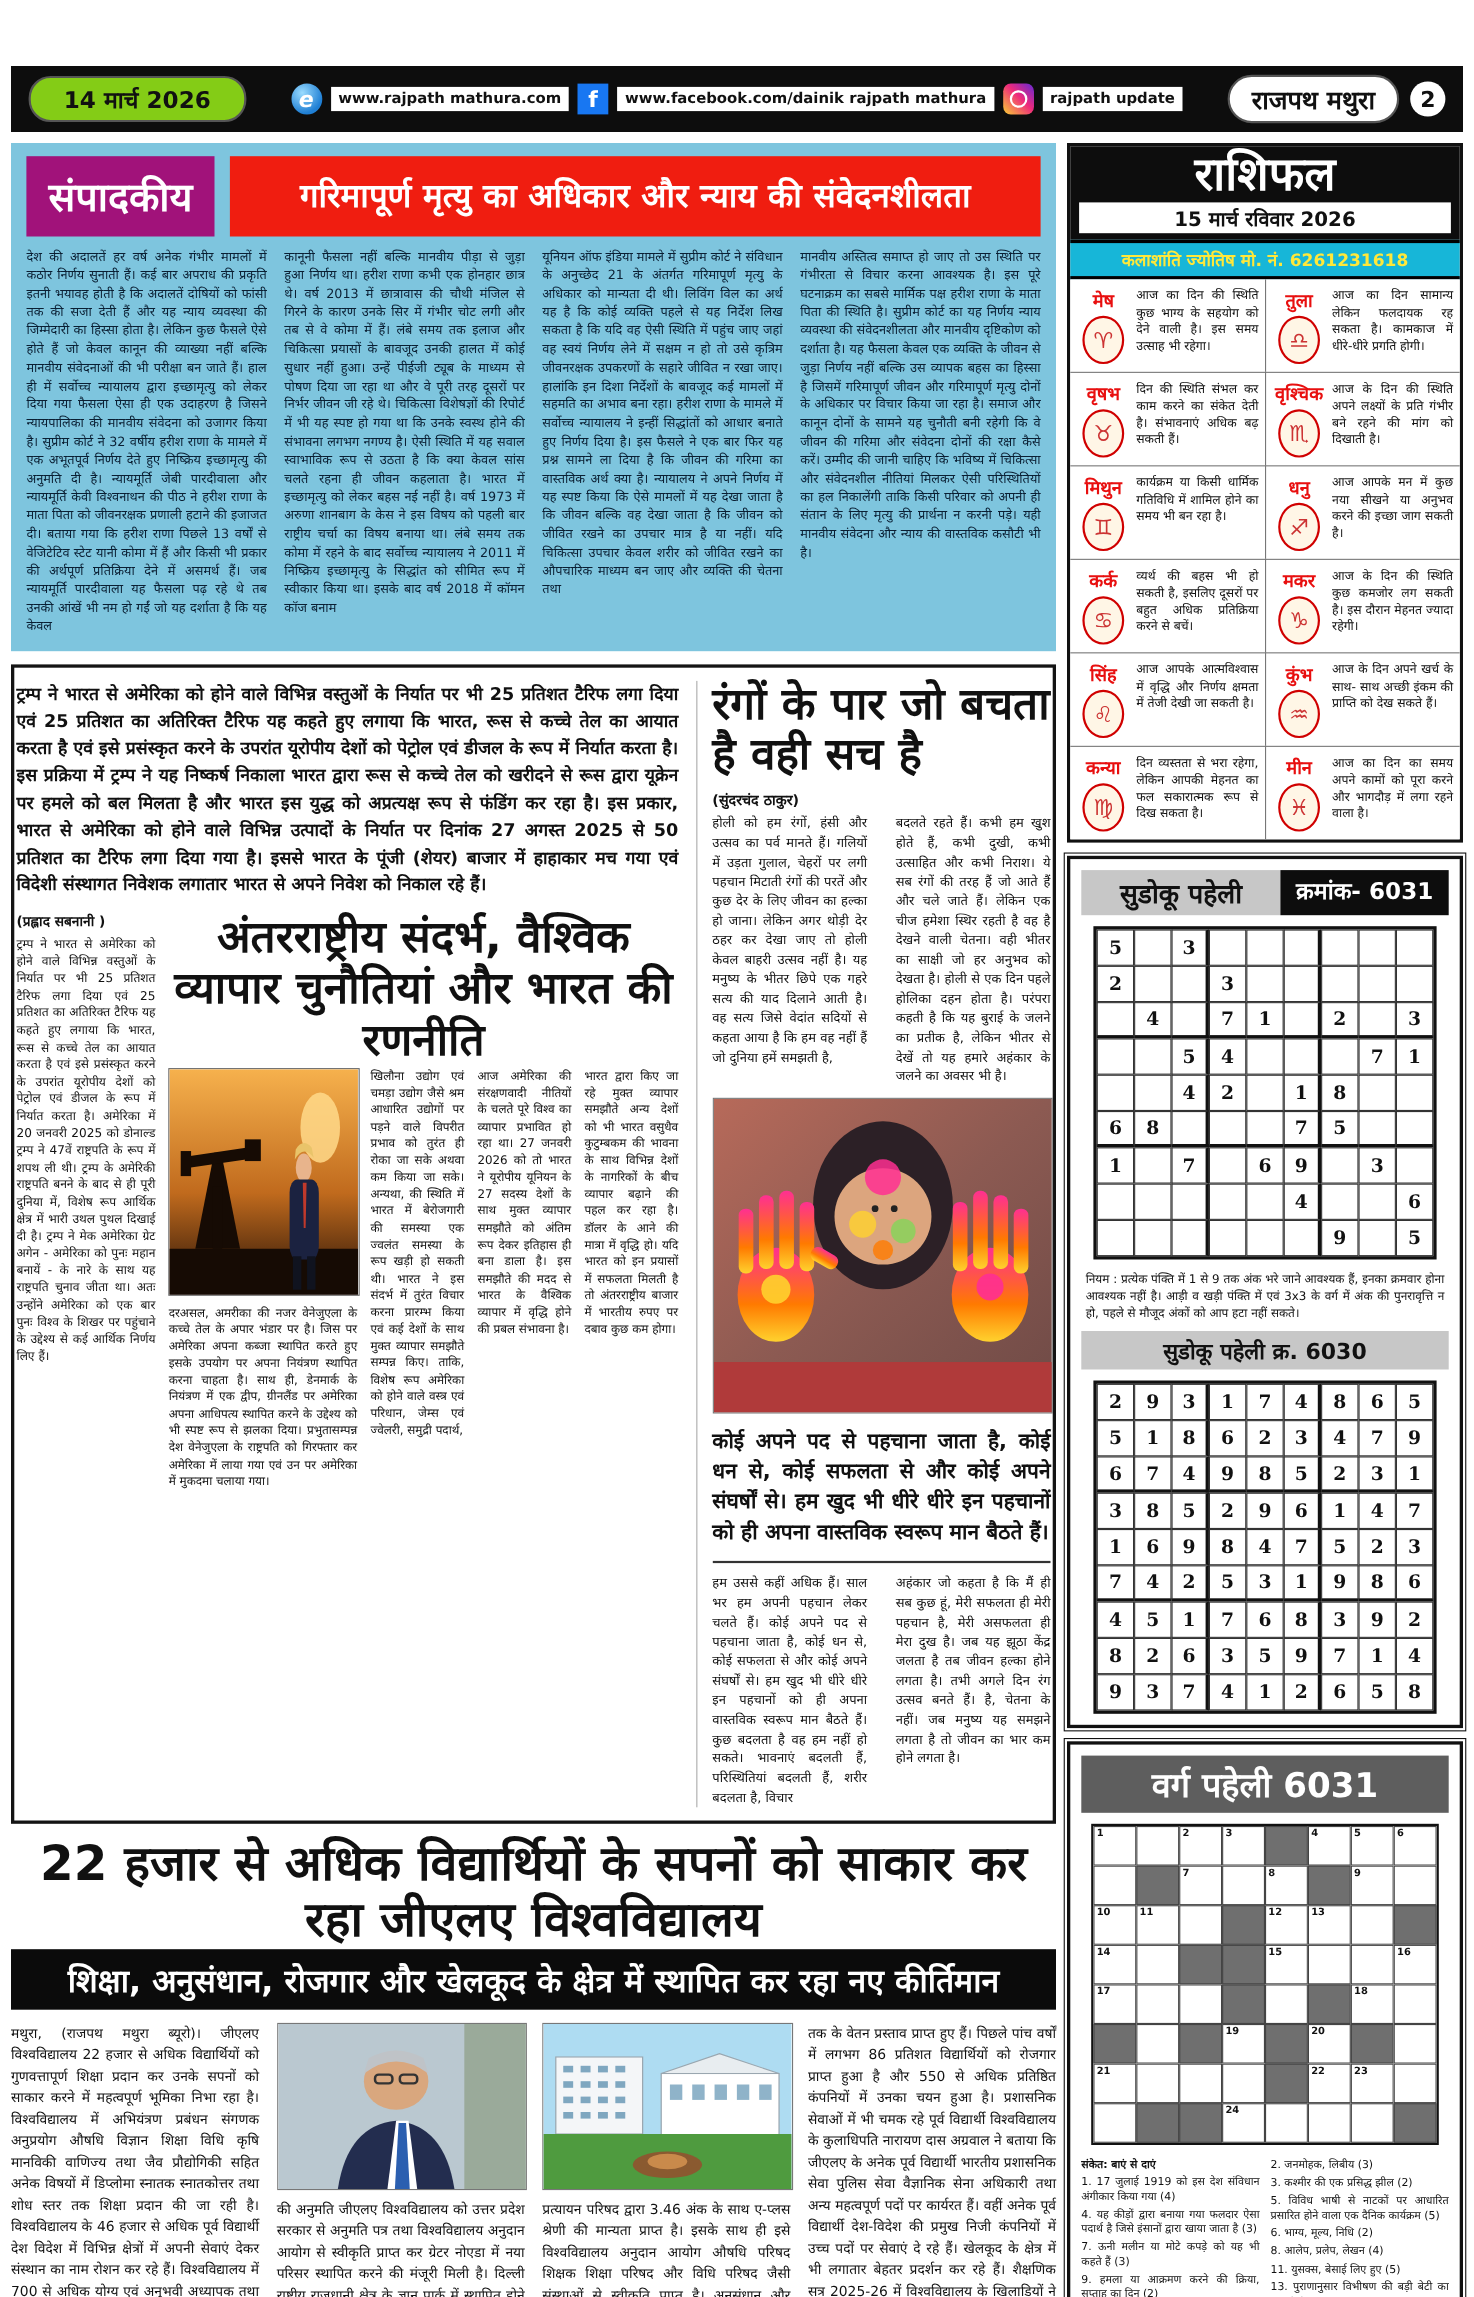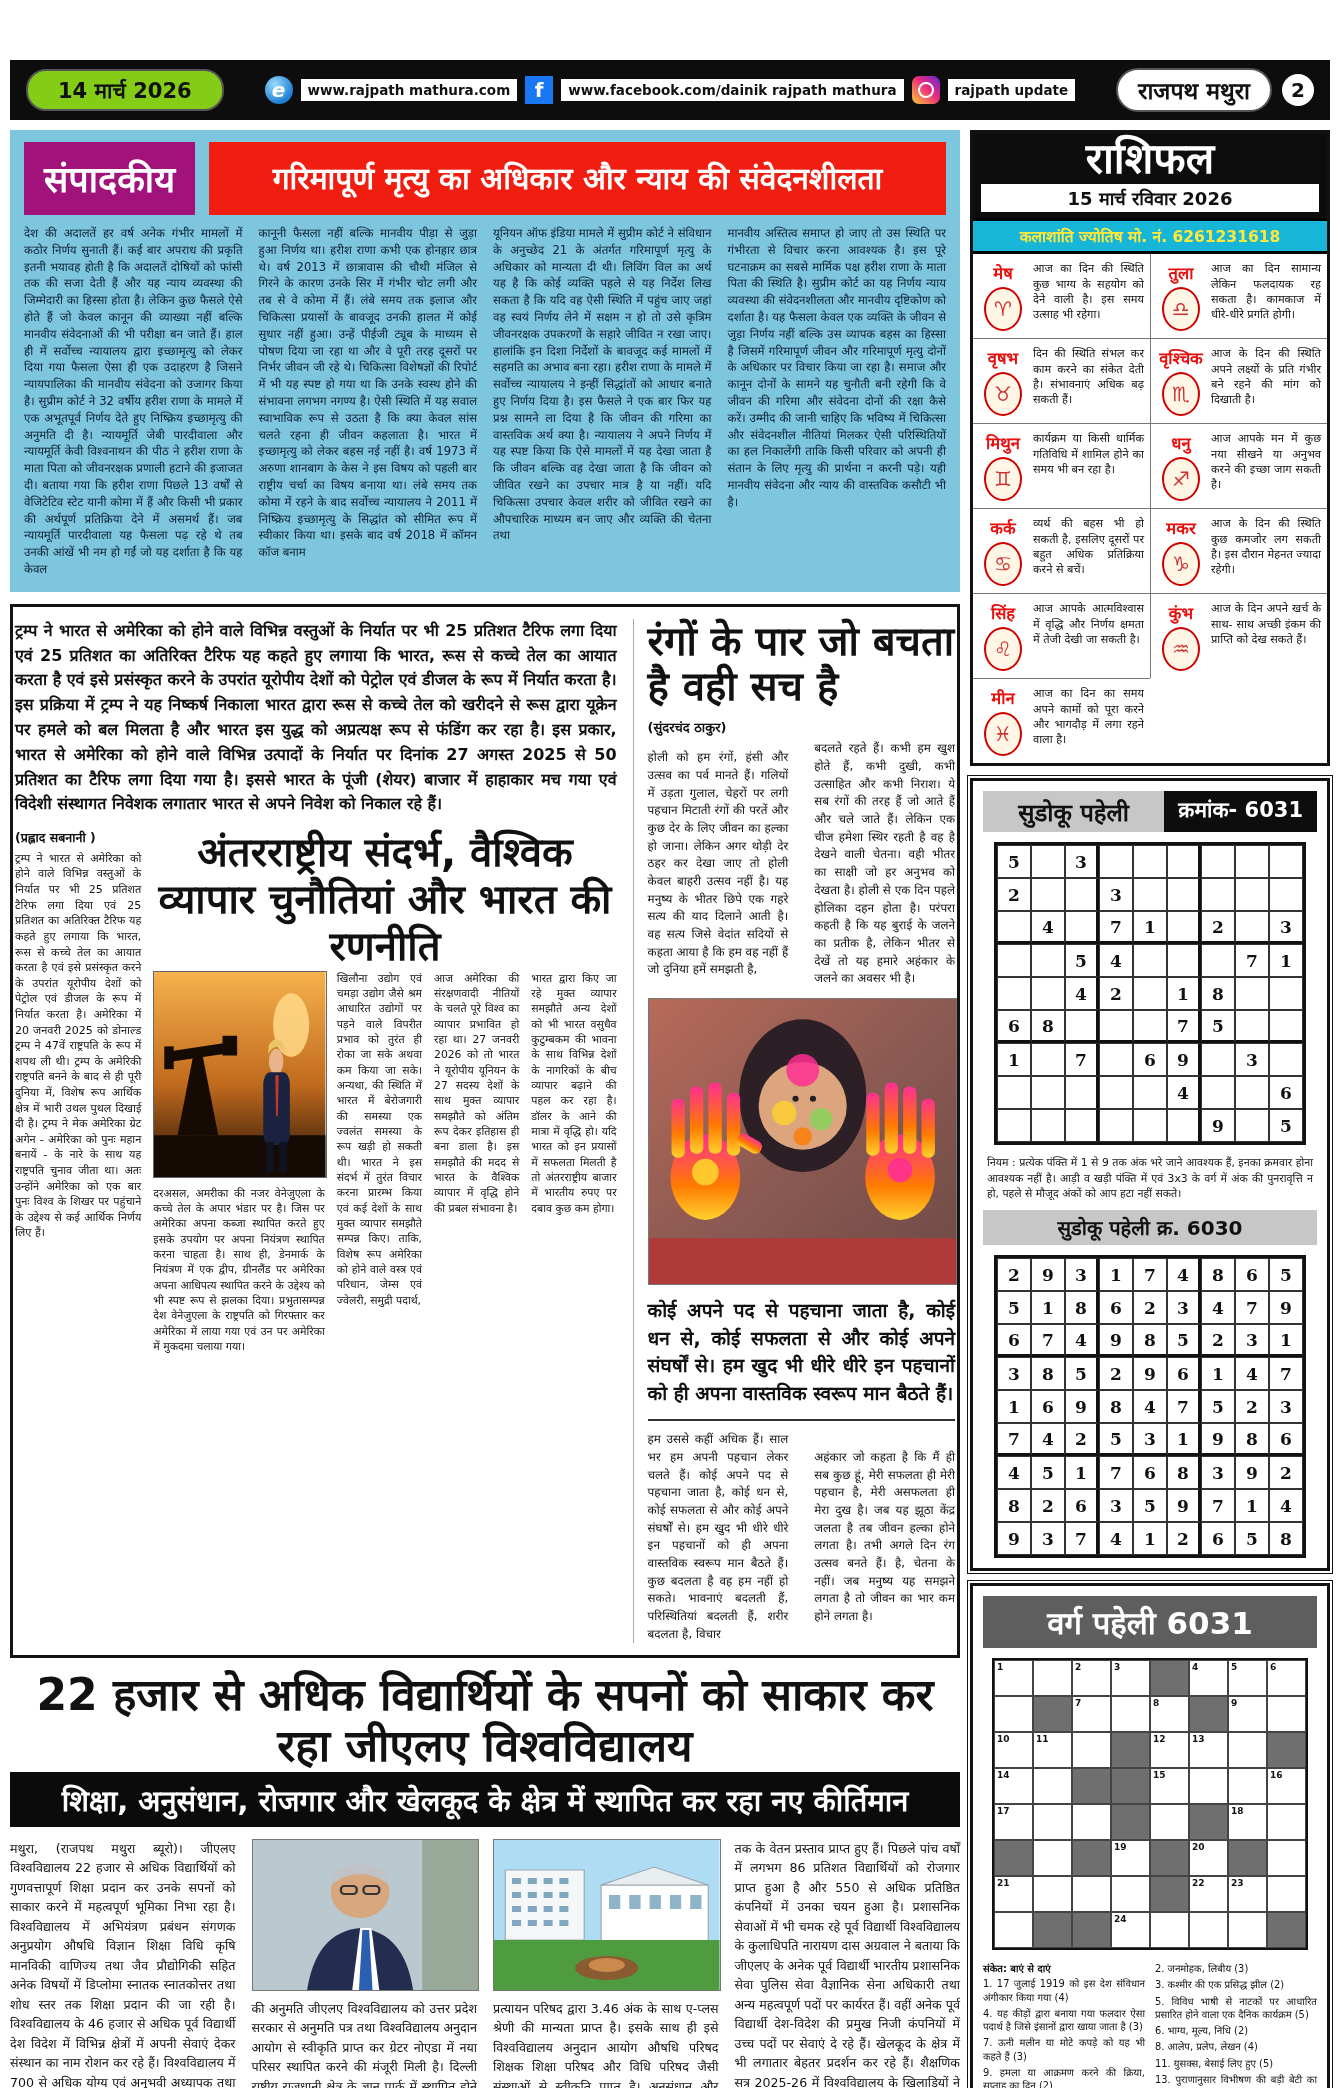--- a/index.html
+++ b/index.html
@@ -50,21 +50,21 @@
   .trade-headline{font-size:40px;font-weight:900;text-align:center;line-height:1.18;margin:2px 0 16px;}
   .trade-lower{display:flex;gap:12px;flex:1;}
   .tl-photo-col{width:37%;}
   .photo{width:100%;display:block;border:1px solid #666;}
   .tl-col{flex:1;font-size:10.8px;line-height:1.42;text-align:justify;}
   .tl-photo-col .tl-text{font-size:10.8px;line-height:1.42;text-align:justify;margin-top:8px;}
   
   .holi-side{flex:1;border-left:1px solid #aaa;padding-left:14px;}
   .holi-headline{font-size:40px;font-weight:900;line-height:1.12;margin:4px 0 12px;}
   .holi-byline{font-weight:900;font-size:13px;margin-bottom:4px;}
-  .holi-cols{display:flex;gap:26px;align-items:center;}
+  .holi-cols{display:flex;gap:26px;}
   .holi-col{flex:1;font-size:11.8px;line-height:1.5;text-align:justify;}
   .holi-photo{width:100%;height:285px;margin:10px 0 8px;border:1px solid #777;display:block;}
   .holi-quote{font-size:19px;font-weight:900;line-height:1.45;text-align:justify;
               border-bottom:2px solid #333;padding:4px 0 12px;margin-bottom:10px;}
   
   .gla-headline{font-size:44px;font-weight:900;text-align:center;line-height:1.15;margin:4px 0 8px;}
   .gla-banner{background:#0b0b0b;color:#fff;font-size:29px;font-weight:900;text-align:center;
               padding:8px 6px;margin-bottom:12px;}
   .gla-cols{display:flex;gap:16px;}
   .gla-col{flex:1;font-size:12.6px;line-height:1.55;text-align:justify;}
@@ -384,20 +384,27 @@
                 <div class="z-icon">♌</div>
               </div>
               <div class="z-text">आज आपके आत्मविश्वास में वृद्धि और निर्णय क्षमता में तेजी देखी जा सकती है।</div>
             </div>
             <div class="zodiac-item">
               <div class="z-left">
                 <div class="z-name">कुंभ</div>
                 <div class="z-icon">♒</div>
               </div>
               <div class="z-text">आज के दिन अपने खर्च के साथ- साथ अच्छी इंकम की प्राप्ति को देख सकते हैं।</div>
+            </div>
+            <div class="zodiac-item">
+              <div class="z-left">
+                <div class="z-name">कन्या</div>
+                <div class="z-icon">♍</div>
+              </div>
+              <div class="z-text">दिन व्यस्तता से भरा रहेगा, लेकिन आपकी मेहनत का फल सकारात्मक रूप से दिख सकता है।</div>
             </div>
             <div class="zodiac-item">
               <div class="z-left">
                 <div class="z-name">मीन</div>
                 <div class="z-icon">♓</div>
               </div>
               <div class="z-text">आज का दिन का समय अपने कामों को पूरा करने और भागदौड़ में लगा रहने वाला है।</div>
             </div>
           </div>
       </section>

